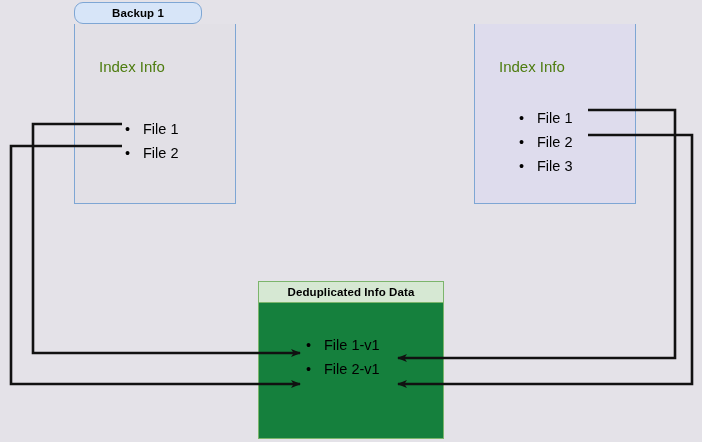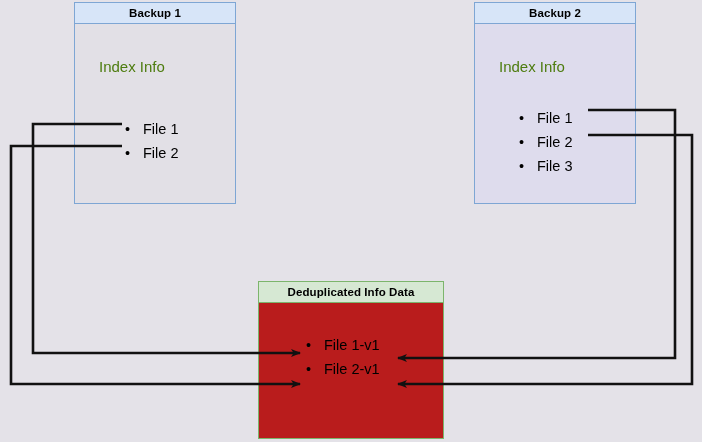--- a/index.html
+++ b/index.html
@@ -51,21 +51,21 @@
   .blue-body-2 {
     background: #dedced;
     border: 1.2px solid #7ea6d4;
     border-top: none;
   }
   .green-header {
     background: #d6e8d3;
     border: 1.2px solid #7cb56c;
   }
   .green-body {
-    background: #b91c1c;
+    background: #15803d;
     border: 1.2px solid #7cb56c;
     border-top: none;
   }
   .caption {
     position: absolute;
     font-size: 15px;
     color: #4d7c0f;
     white-space: nowrap;
   }
   .file-list {
@@ -98,36 +98,33 @@
     height: 442px;
     pointer-events: none;
   }
 </style>
 </head>
 <body>
 
 <div id="stage">
 
   <div class="box" style="left:74px; top:2px; width:162px; height:202px;">
-    <div class="box-header blue-header" style="left:0; top:0; width:162px; height:22px;">
+    <div class="box-header blue-header" style="left:0; top:0; width:128px; height:22px;border-radius:9px;">
       <span>Backup 1</span>
     </div>
     <div class="box-body blue-body" style="left:0; top:22px; width:162px; height:180px;">
       <div class="caption" style="left:24px; top:34px;">Index Info</div>
       <ul class="file-list" style="left:50px; top:93px;">
         <li class="file-item">File 1</li>
         <li class="file-item">File 2</li>
       </ul>
     </div>
   </div>
 
   <div class="box" style="left:474px; top:2px; width:162px; height:202px;">
-    <div class="box-header blue-header" style="left:0; top:0; width:162px; height:22px;">
-      <span>Backup 2</span>
-    </div>
     <div class="box-body blue-body-2" style="left:0; top:22px; width:162px; height:180px;">
       <div class="caption" style="left:24px; top:34px;">Index Info</div>
       <ul class="file-list" style="left:44px; top:82px;">
         <li class="file-item">File 1</li>
         <li class="file-item">File 2</li>
         <li class="file-item">File 3</li>
       </ul>
     </div>
   </div>
 

